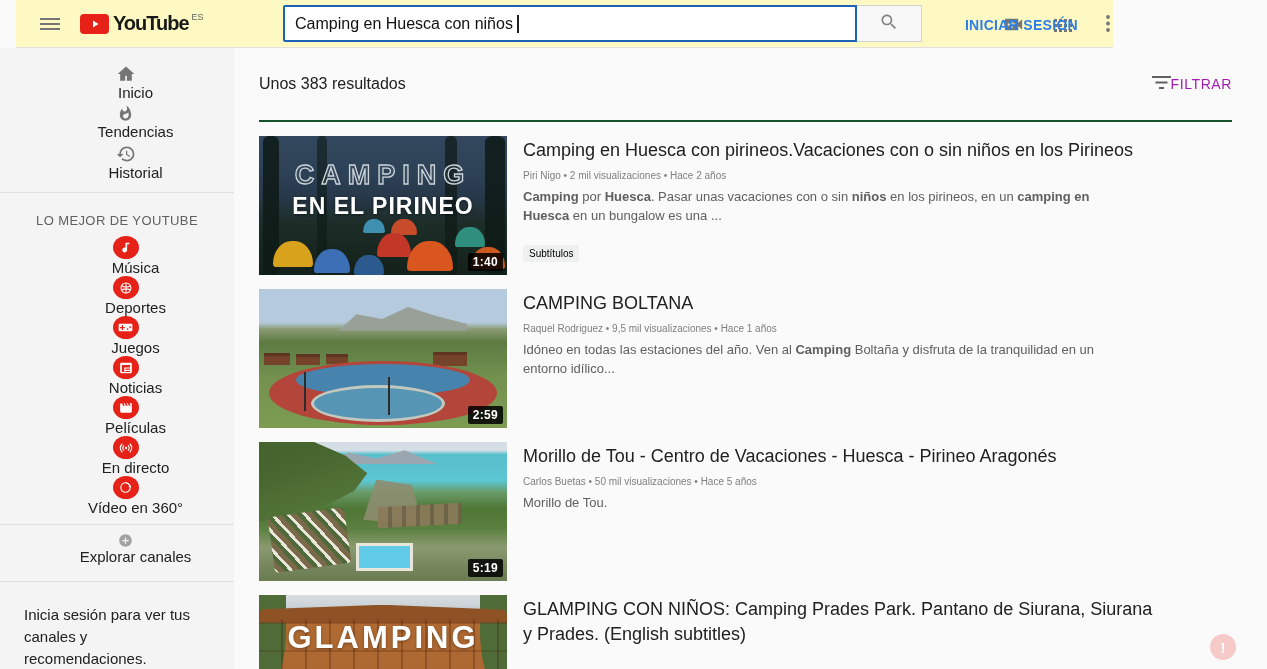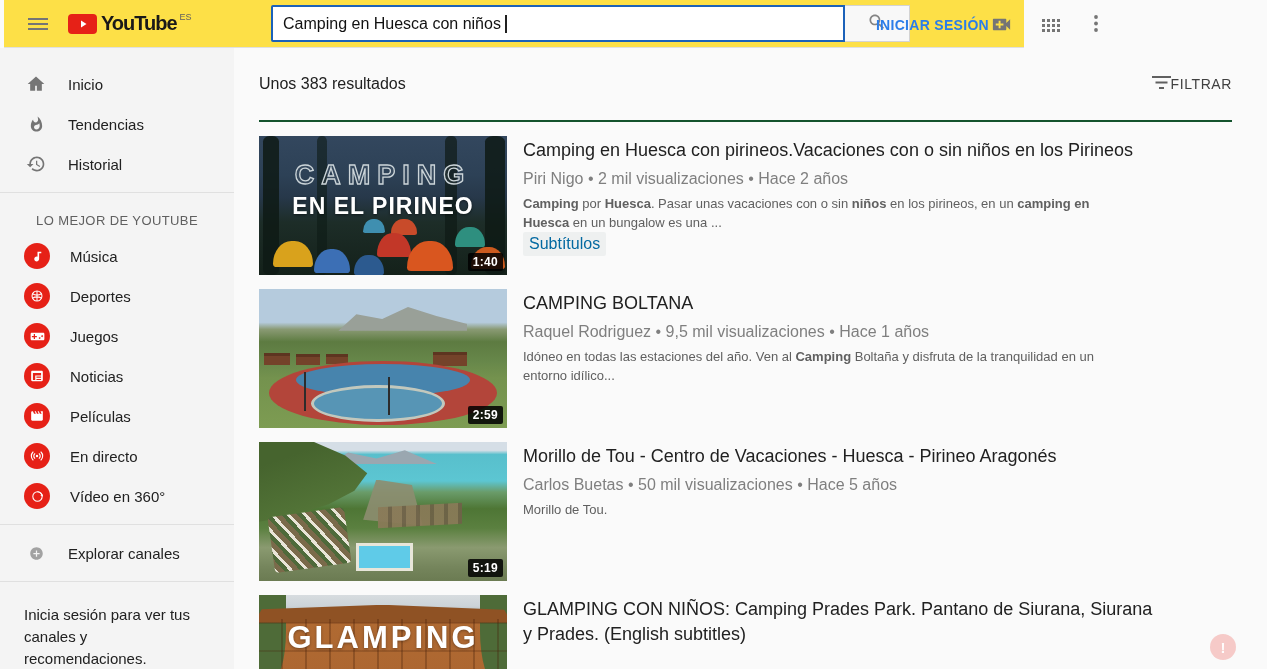--- a/index.html
+++ b/index.html
@@ -1,20 +1,20 @@
 <!DOCTYPE html>
 <html><head>
 <meta charset="utf-8">
 <style>
   * { margin:0; padding:0; box-sizing:border-box; }
   html,body { width:1267px; height:669px; overflow:hidden; background:#fafafa;
               font-family:"Liberation Sans","DejaVu Sans",sans-serif; }
 
   
-  .header { position:fixed; top:0; left:4px; width:1020px; height:48px; background:#fde047;
+  .header { position:fixed; top:0; left:16px; width:1097px; height:48px; background:#fef9c3;
             border-bottom:1px solid #e0e0e0; z-index:20; }
   .hamburger { position:absolute; left:24px; top:14px; width:20px; height:20px; cursor:pointer;
                display:flex; flex-direction:column; justify-content:center; gap:3px; }
   .hamburger span { display:block; height:2px; background:#757575; }
   .logo { position:absolute; left:64px; top:12px; display:flex; align-items:flex-start; cursor:pointer; }
   .logo-badge { width:29px; height:20px; background:#e62117; border-radius:4px;
                 display:flex; align-items:center; justify-content:center; margin-top:2px; }
   .logo-text { font-size:20px; font-weight:bold; color:#191919; letter-spacing:-1px; margin-left:4px; }
   .logo-region { font-size:9px; color:#616161; margin-left:3px; }
   .search-area { position:absolute; left:267px; top:5px; display:flex; }
@@ -27,49 +27,49 @@
   .hicon { position:absolute; cursor:pointer; }
   .icon-camera { left:986px; top:13px; }
   .icon-apps { left:1038px; top:18px; }
   .icon-dots { left:1090px; top:15px; }
   .signin { position:absolute; right:35px; top:17px; font-size:14px; font-weight:bold; color:#2b7de9;
             letter-spacing:0.3px; cursor:pointer; }
 
   
   .sidebar { position:fixed; left:0; top:48px; width:234px; height:621px; background:#f4f4f4;
              padding-top:16px; z-index:10; }
-  .side-item { height:40px; display:flex; align-items:center; padding-left:24px; cursor:pointer; }
+  .side-item { height:40px; display:flex; align-items:center; padding-left:17px; cursor:pointer;flex-direction:column; }
   .si { width:24px; display:flex; justify-content:center; align-items:center; }
   .side-label { margin-left:20px; font-size:15px; color:#212121; white-space:nowrap; }
   .divider { height:1px; background:#e0e0e0; margin:8px 0; }
   .section-title { padding:12px 24px 8px; font-size:13px; color:#606060; letter-spacing:0.4px;text-align:center; }
   .ci { width:26px; height:26px; border-radius:50%; background:#e62117; display:flex;
         align-items:center; justify-content:center; }
   .side-item.red .side-label { }
   .promo { padding:14px 24px; font-size:15px; line-height:22px; color:#212121; }
 
   
   .main { position:absolute; left:234px; top:48px; width:1033px; height:621px; background:#fafafa;
           padding:0 35px 0 25px; overflow:hidden; }
   .results-header { height:74px; display:flex; align-items:center; justify-content:space-between;
                     border-bottom:2px solid #14532d; }
   .count { font-size:16px; color:#212121; }
-  .filter-btn { display:flex; align-items:center; gap:0; color:#404040; font-size:14px;
+  .filter-btn { display:flex; align-items:center; gap:0; color:#a21caf; font-size:14px;
                 letter-spacing:0.6px; cursor:pointer; }
   .video-row { display:flex; margin-top:14px; }
   .thumb { width:248px; height:139px; position:relative; overflow:hidden; flex:none; cursor:pointer;
            background:#222; }
   .duration { position:absolute; right:4px; bottom:4px; background:rgba(0,0,0,0.85); color:#fff;
               font-size:12px; font-weight:bold; padding:2px 5px; border-radius:2px; letter-spacing:0.3px; }
   .info { margin-left:16px; padding-top:2px; }
   .vtitle { font-size:18px; font-weight:normal; color:#212121; line-height:25px; max-width:630px; cursor:pointer; }
-  .vmeta { margin-top:7px; font-size:16px; color:#7f7f7f; }
+  .vmeta { margin-top:7px; font-size:10px; color:#7f7f7f; }
   .vdesc { margin-top:6px; font-size:13px; color:#606060; line-height:19px; max-width:612px; }
   .vdesc b { font-weight:bold; }
-  .vbadge { display:inline-block; margin-top:0; background:#eef0f0; color:#0369a1; font-size:16px;
+  .vbadge { display:inline-block; margin-top:20px; background:#eef0f0; color:#000000; font-size:10px;
             padding:3px 6px; border-radius:2px; }
 
   
   .scene-el { position:absolute; }
   
   .s1 { background:linear-gradient(180deg,#33475e 0%,#2d4156 28%,#27384a 44%,#1d2d28 62%,#14211a 100%); }
   .tr { position:absolute; top:0; height:100%; background:#0e1a15; opacity:.85; border-radius:40%/4%; }
   .tent { position:absolute; border-radius:50% 50% 10% 10% / 95% 95% 14% 14%; }
   .s1-t1 { position:absolute; top:24px; width:100%; text-align:center; font-size:27px; font-weight:bold;
            letter-spacing:7px; color:rgba(255,255,255,0.05); -webkit-text-stroke:1.3px #ccd5d9; }

